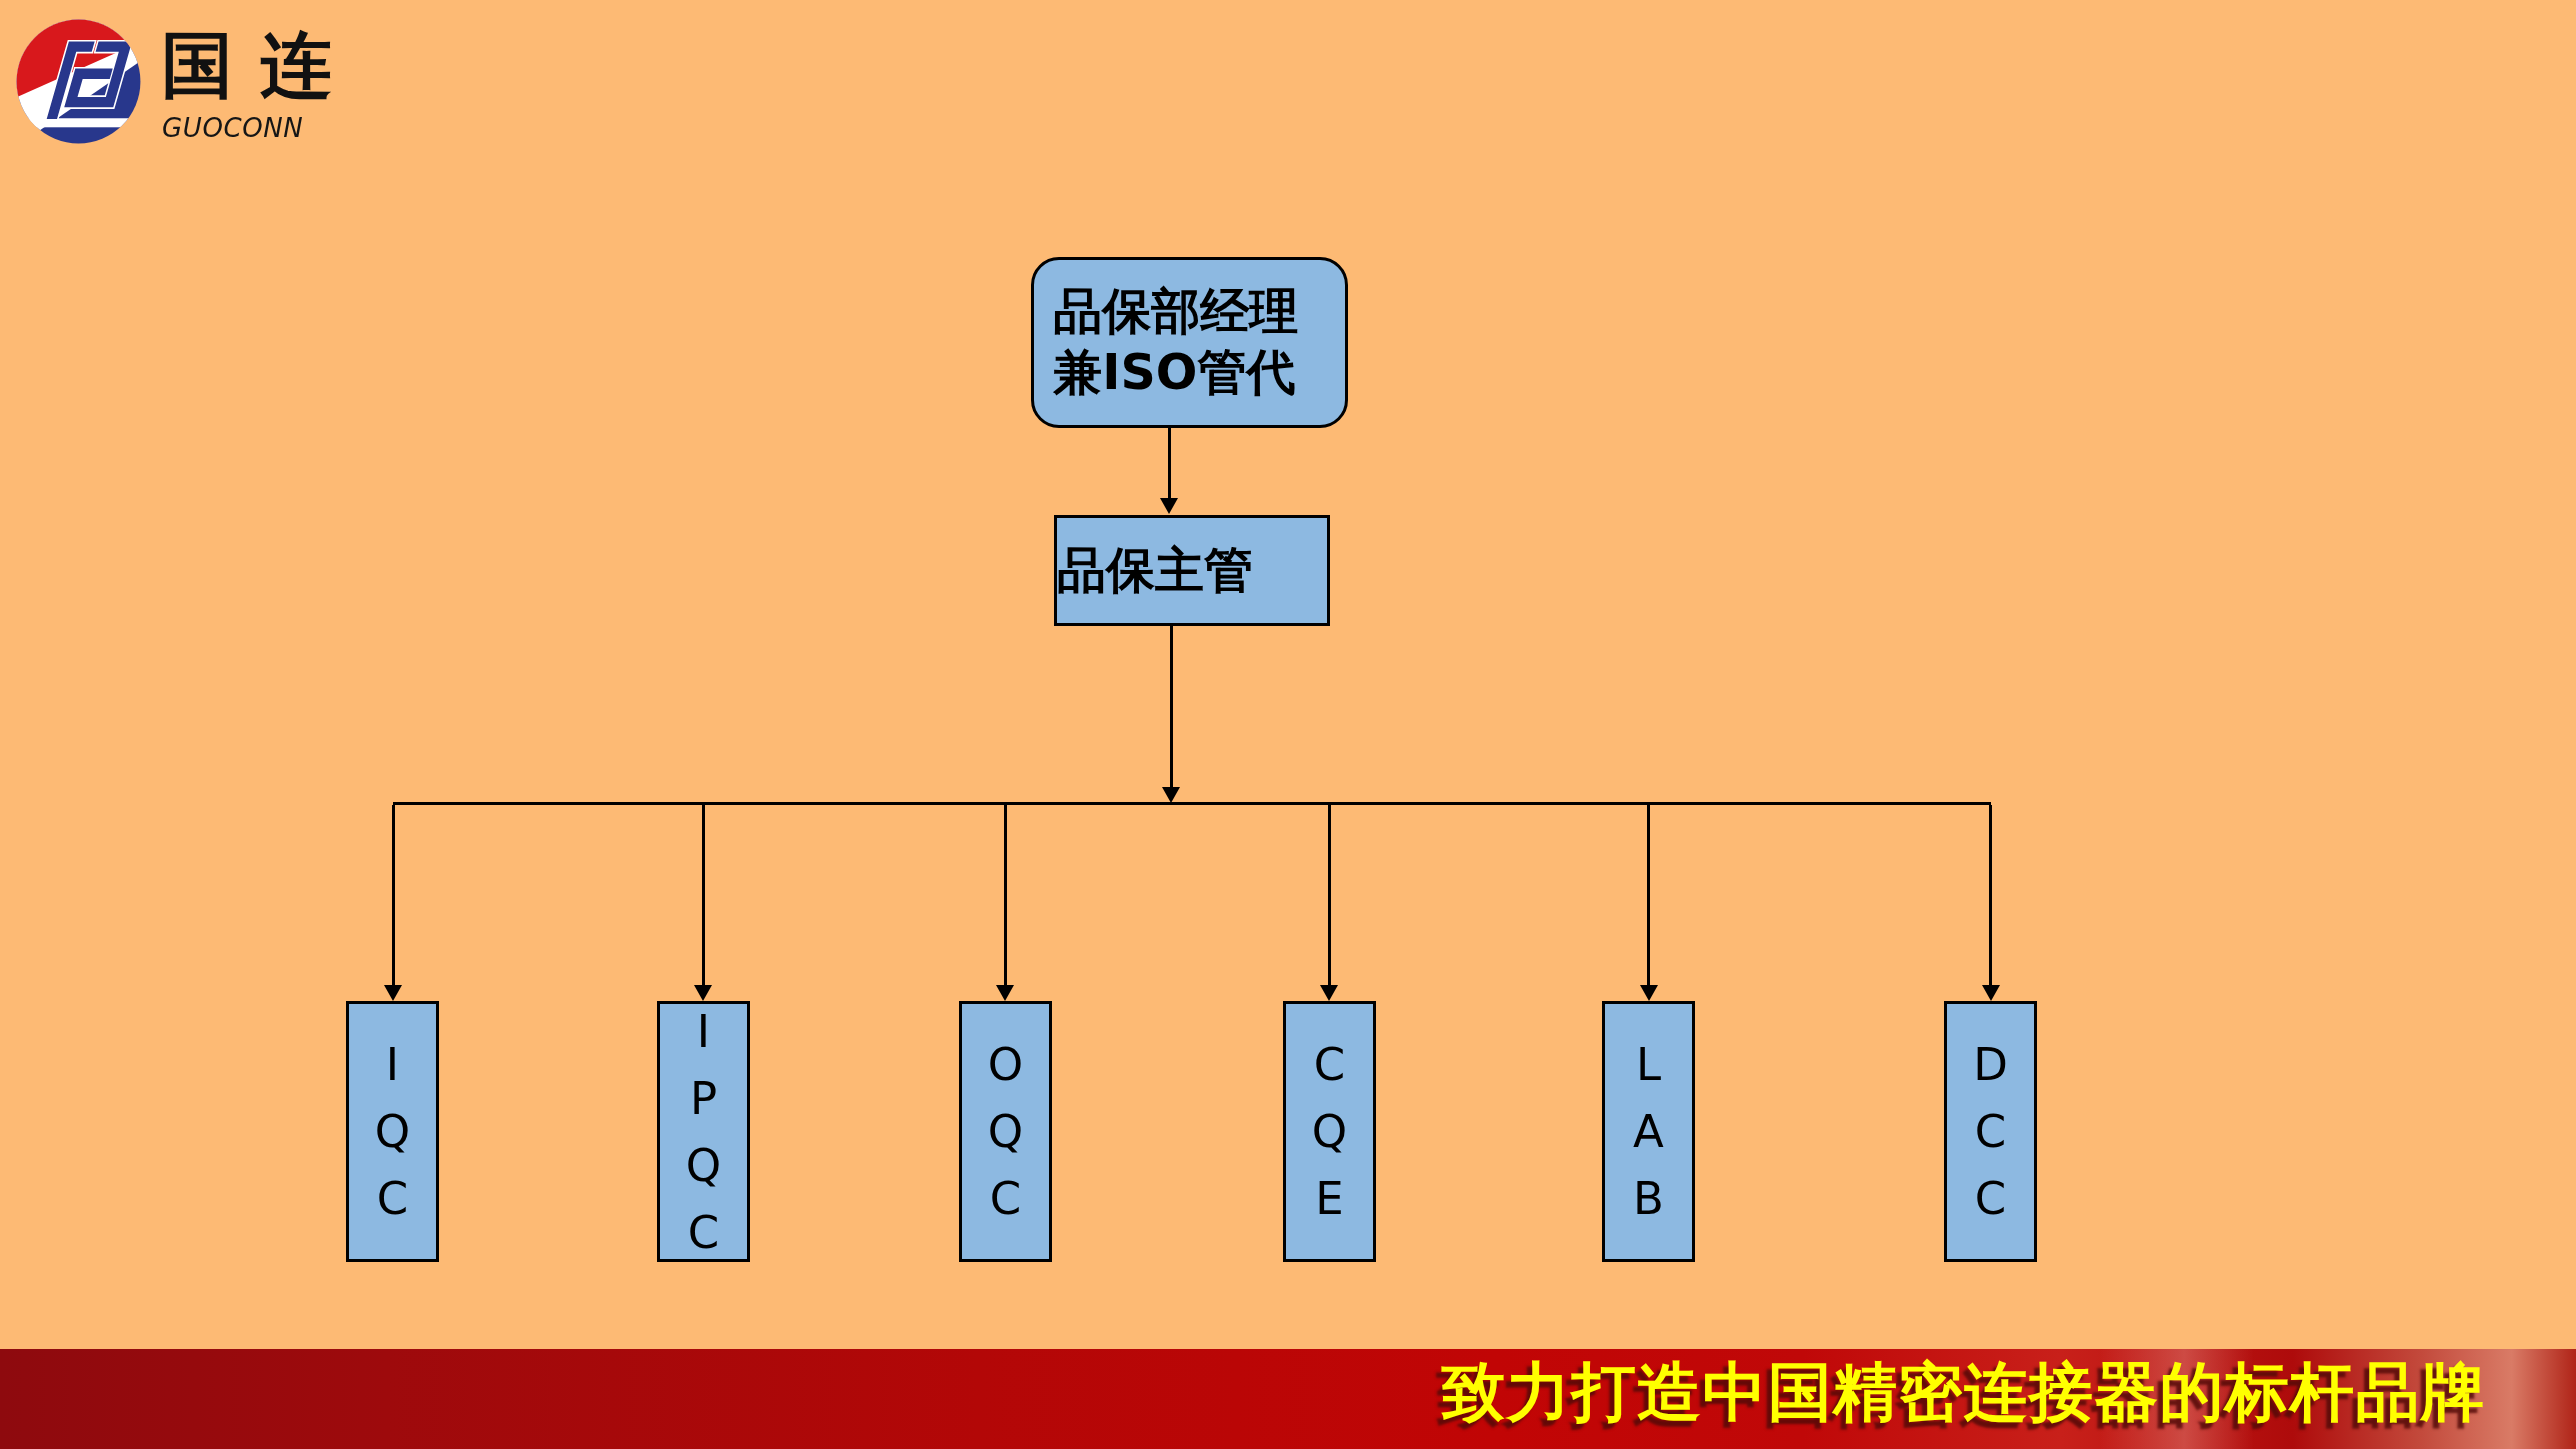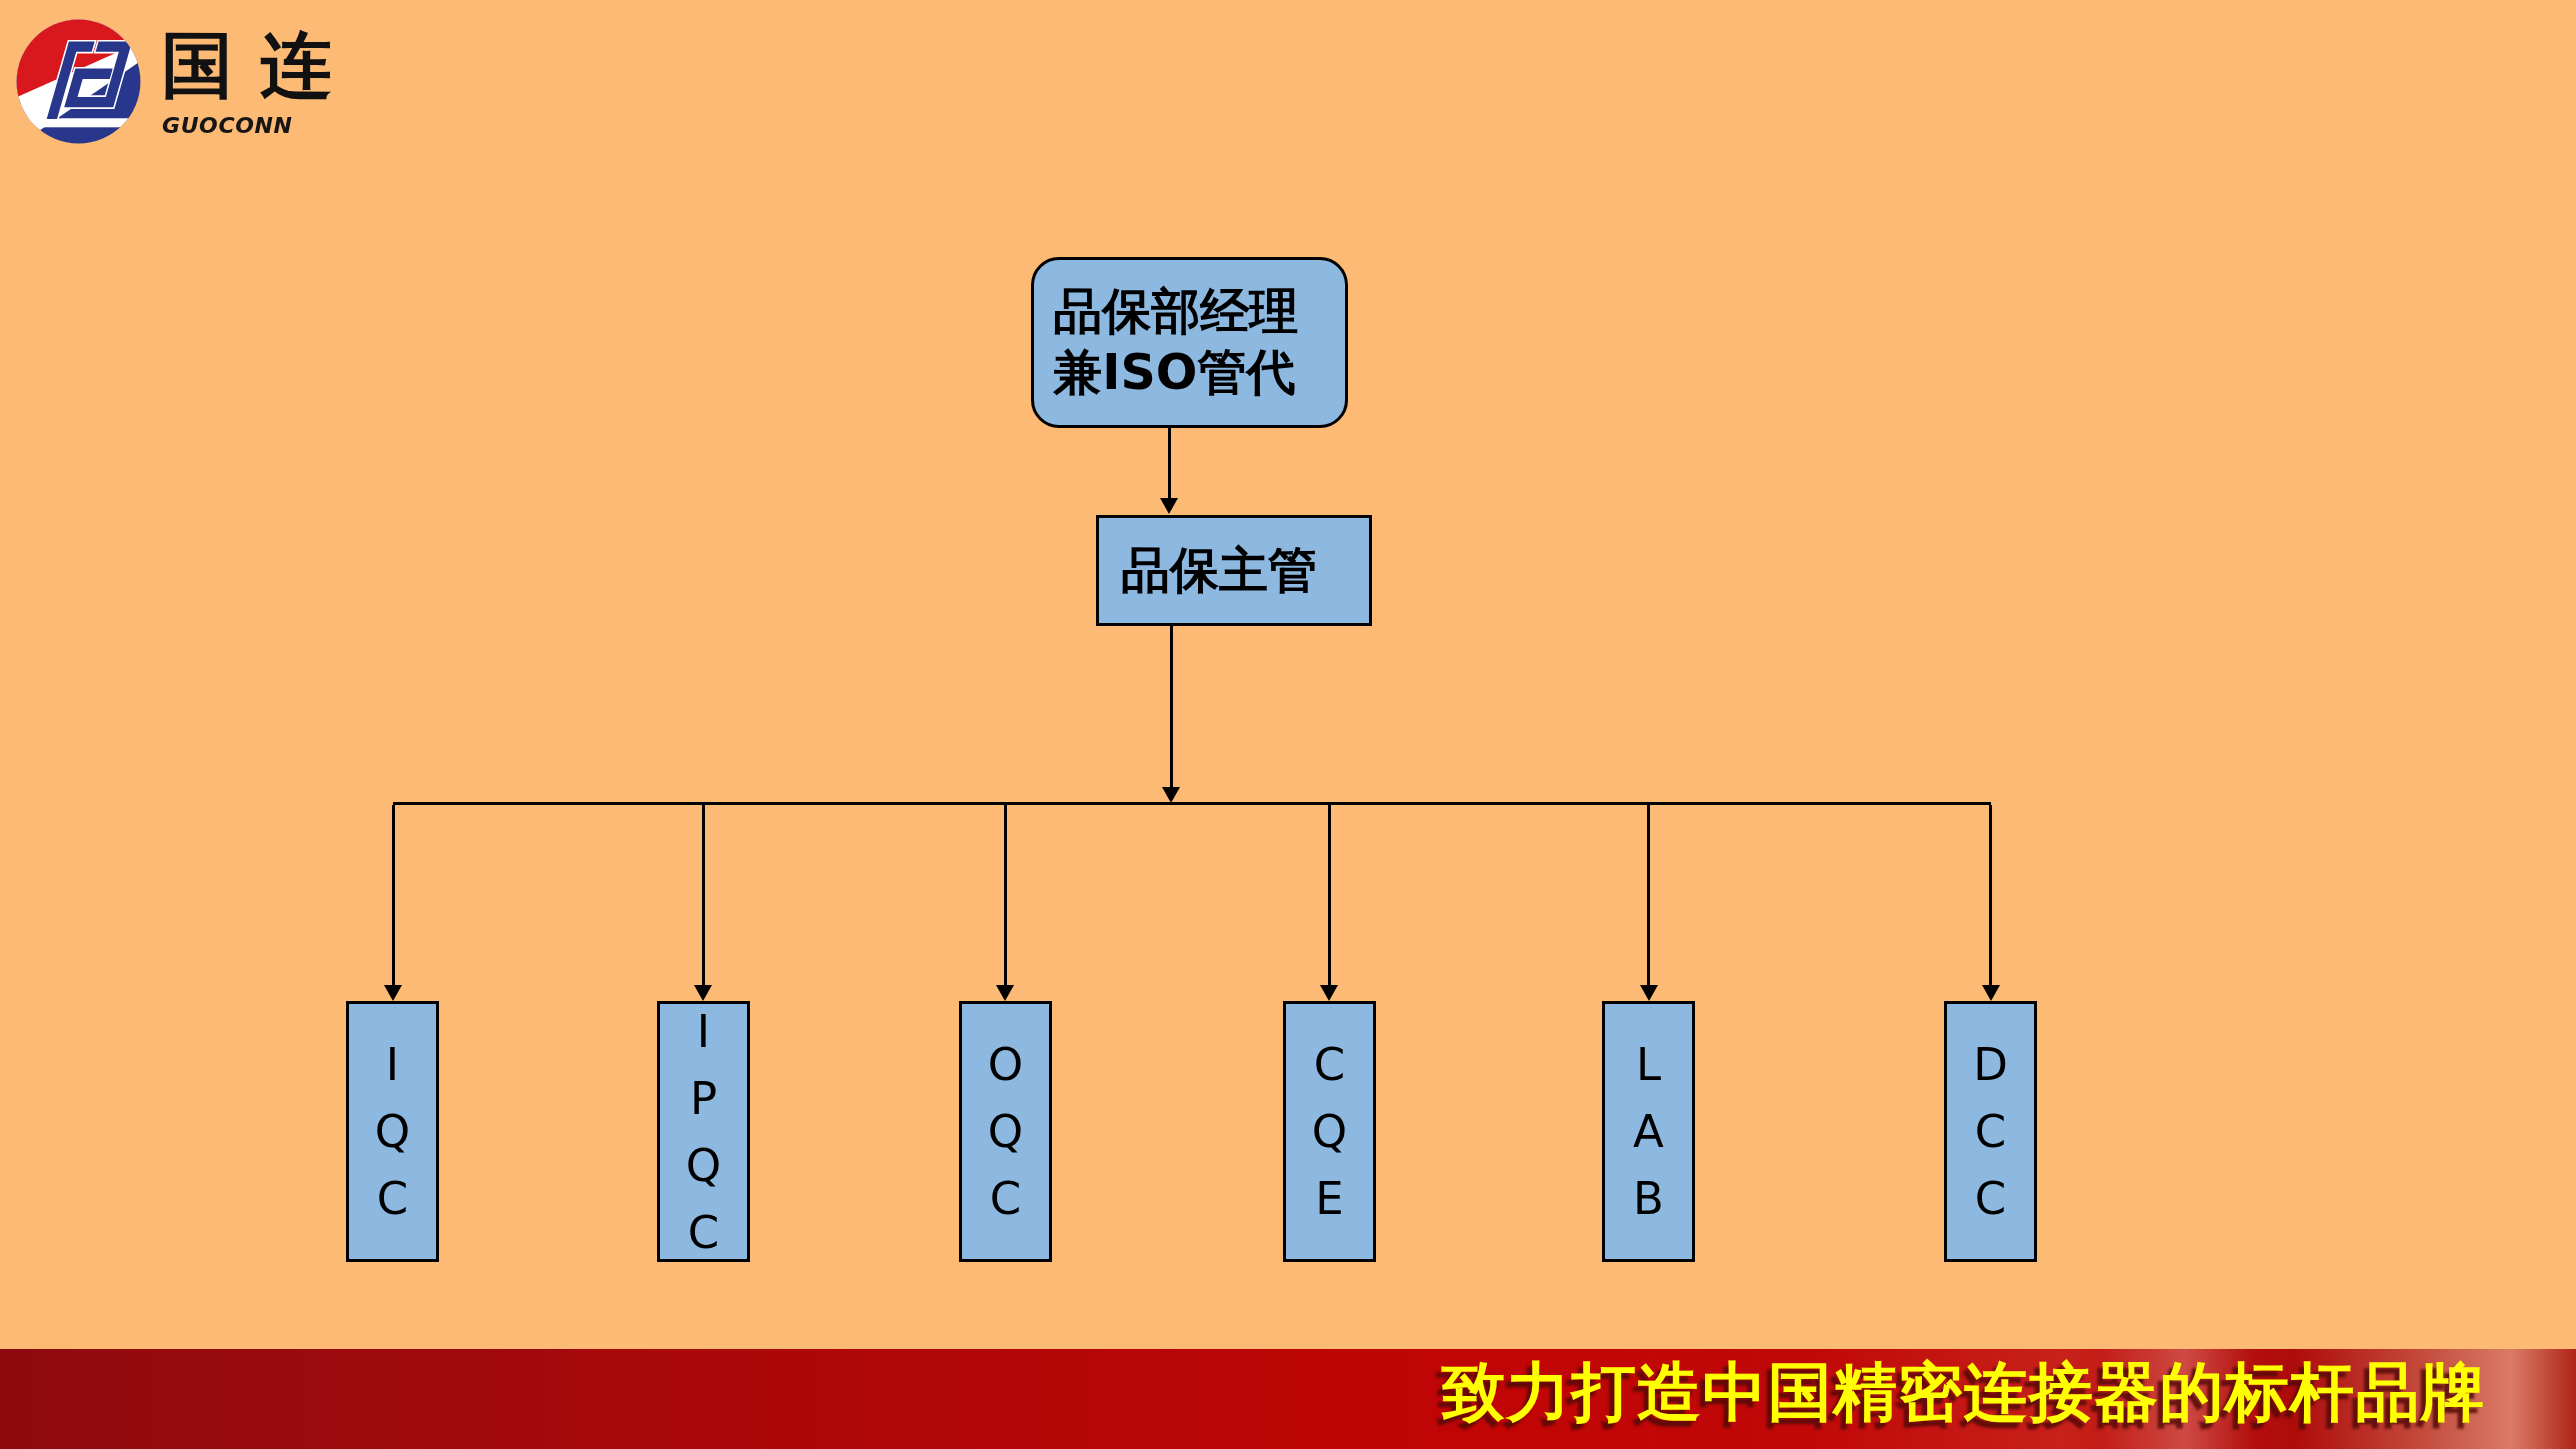--- a/index.html
+++ b/index.html
@@ -8,32 +8,32 @@
     font-family:"DejaVu Sans","Liberation Sans",sans-serif;
   }
 
   
   #logo-mark{position:absolute;left:14px;top:16.7px;width:129px;height:129px;}
   .logo-zh{
     position:absolute;left:161px;top:22px;font-size:72px;font-weight:bold;
     letter-spacing:27px;line-height:1.2;color:#111;white-space:nowrap;
   }
   .logo-en{
-    position:absolute;left:162px;top:113px;font-size:22px;font-weight:bold;
+    position:absolute;left:162px;top:113px;font-size:26px;font-weight:normal;
     font-style:italic;letter-spacing:0.6px;color:#161616;white-space:nowrap;
   }
 
   
   .node{
     position:absolute;box-sizing:border-box;background:#8DB9E1;border:3.2px solid #000;
     display:flex;align-items:center;color:#000;
   }
   .node-root{left:1031px;top:257px;width:317px;height:171px;padding-left:19.3px;border-radius:28px;}
   .node-root .node-label{font-size:49px;font-weight:bold;line-height:1.23;white-space:pre-line;}
-  .node-sup{left:1096px;top:515px;width:276px;height:111px;padding-left:22px;}
+  .node-sup{left:1054px;top:515px;width:276px;height:111px;}
   .node-sup .node-label{font-size:49px;font-weight:bold;}
   .dept{top:1001px;width:93px;height:261px;justify-content:center;}
   .dept-label{
     writing-mode:vertical-rl;text-orientation:upright;
     font-size:45px;letter-spacing:14px;line-height:1;color:#000;margin-bottom:-14px;
   }
   .d1{left:346px;} .d2{left:657px;} .d3{left:959px;}
   .d4{left:1283px;} .d5{left:1602px;} .d6{left:1944px;}
 
   

